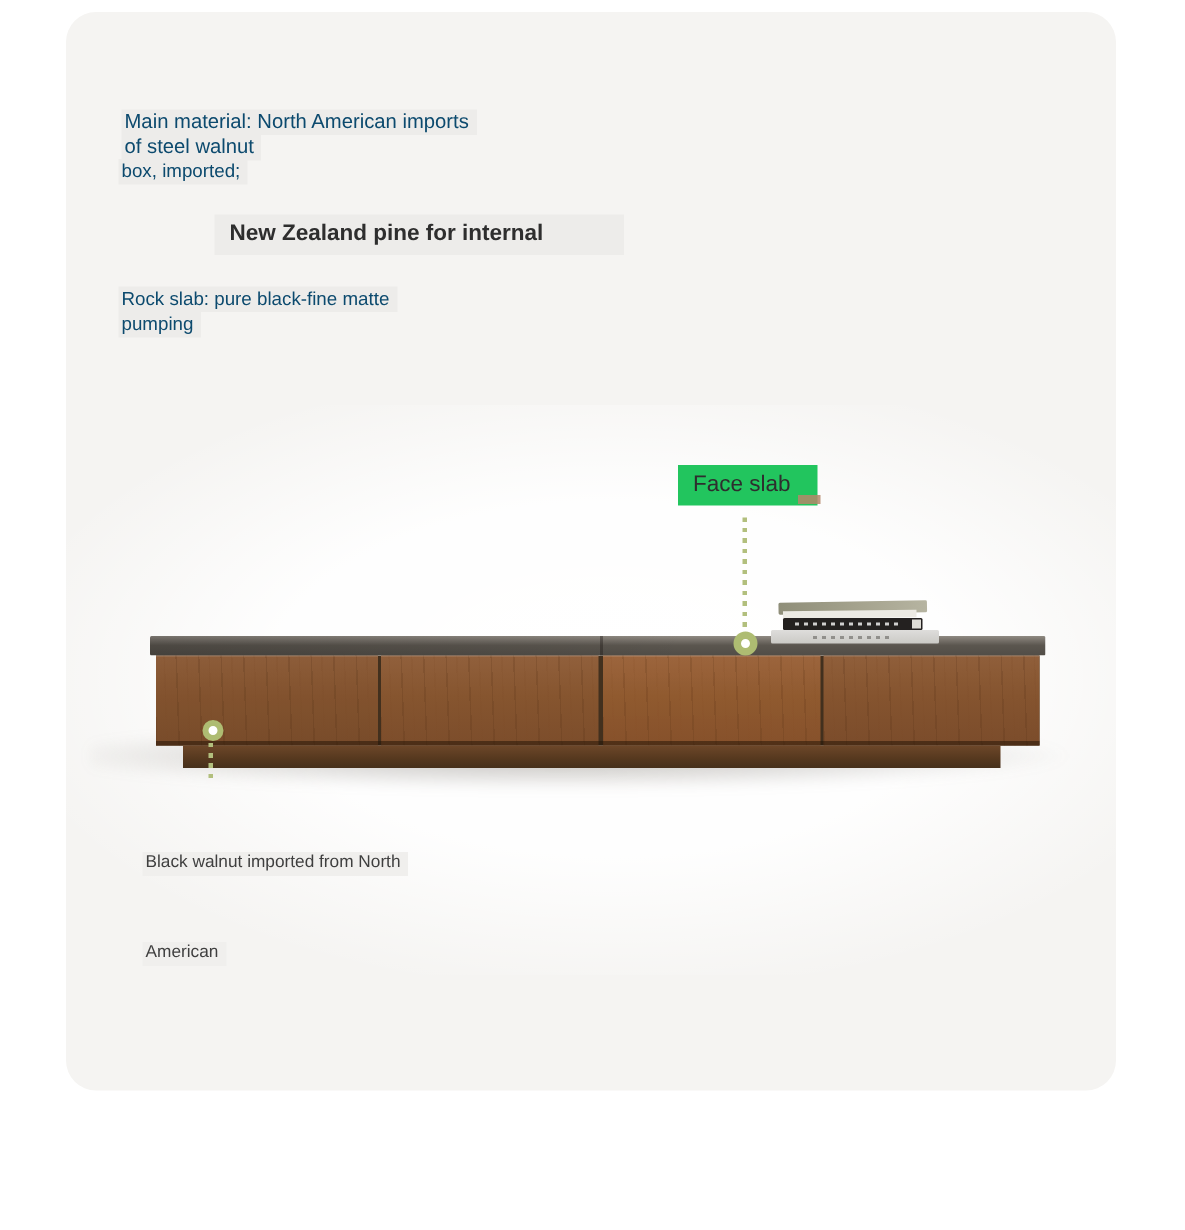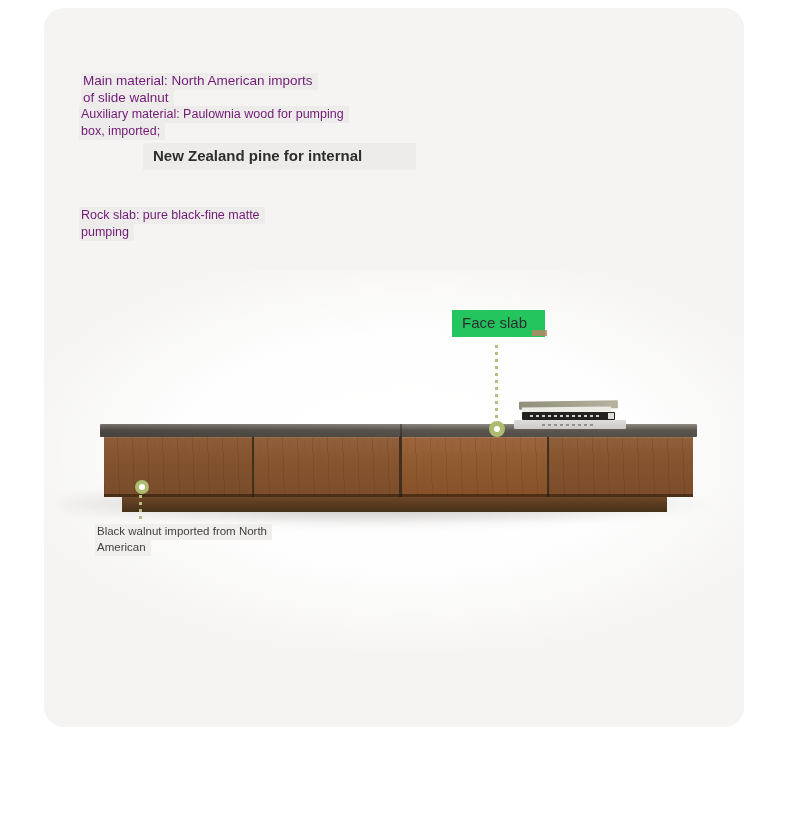--- a/index.html
+++ b/index.html
@@ -15,38 +15,38 @@
   }
 
   
   .photo-glow {
     position: absolute; left: -20px; top: 262px; width: 740px; height: 380px;
     background: radial-gradient(ellipse at 52% 48%,
       #ffffff 0%, rgba(255,255,255,0.92) 42%, rgba(255,255,255,0) 76%);
   }
 
   
-  .ann { position: absolute; color: #701a75; }
+  .ann { position: absolute; color: #0c4a6e; }
   .ann .hl {
     display: inline-block;
     background: #edecea;
     padding: 1px 5px 2px 2px;
     white-space: nowrap;
   }
   .ann-main   { left: 37px;  top: 65px;  font-size: 13.5px; line-height: 14px; }
   .ann-aux    { left: 35px;  top: 98px;  font-size: 12.5px; line-height: 14px; }
   .ann-nz     { left: 99px;  top: 135px; font-size: 15px;   color: #2e2e2e; font-weight: bold; }
   .ann-nz .hl     { padding: 4px 54px 6px 10px; }
   .ann-ds     { left: 104px; top: 168px; font-size: 15px;   color: #2e2e2e; }
   .ann-ds .hl     { padding: 4px 14px 6px 6px; }
-  .ann-rock   { left: 35px;  top: 199px; font-size: 12.5px; line-height: 14px; }
+  .ann-rock   { left: 35px;  top: 183px; font-size: 12.5px; line-height: 14px; }
   .ann-face   { left: 408px; top: 302px; font-size: 15px;   color: #2e2e2e; }
   .ann-face .hl   { padding: 4px 18px 6px 10px; background: #22c55e; }
   .ann-bw     { left: 51px;  top: 516px; font-size: 11.5px; line-height: 13px; color: #3f3f3f; }
-  .ann-bw .hl { background: #f0efed; }
+  .ann-bw .hl { background: #f0efed; margin-top: 44px; }
 
   .tan-swatch {
     position: absolute; left: 488px; top: 322px; width: 15px; height: 6px;
     background: #b4876a; opacity: 0.85;
   }
 
   
   .dots-v {
     position: absolute; width: 3px;
     background: repeating-linear-gradient(180deg,
@@ -175,25 +175,24 @@
       <div class="spine-dashes"></div>
       <div class="page-block"></div>
     </div>
     <div class="book-white">
       <div class="spine-dashes"></div>
     </div>
   </div>
 
   <div class="ann ann-main">
     <div><span class="hl">Main material: North American imports</span></div>
-    <div><span class="hl">of slide walnut</span></div>
+    <div><span class="hl">of steel walnut</span></div>
   </div>
 
   <div class="ann ann-aux">
-    <div><span class="hl">Auxiliary material: Paulownia wood for pumping</span></div>
     <div><span class="hl">box, imported;</span></div>
   </div>
 
   <div class="ann ann-nz">
     <span class="hl">New Zealand pine for internal</span>
   </div>
 
 
   <div class="ann ann-rock">
     <div><span class="hl">Rock slab: pure black-fine matte</span></div>

